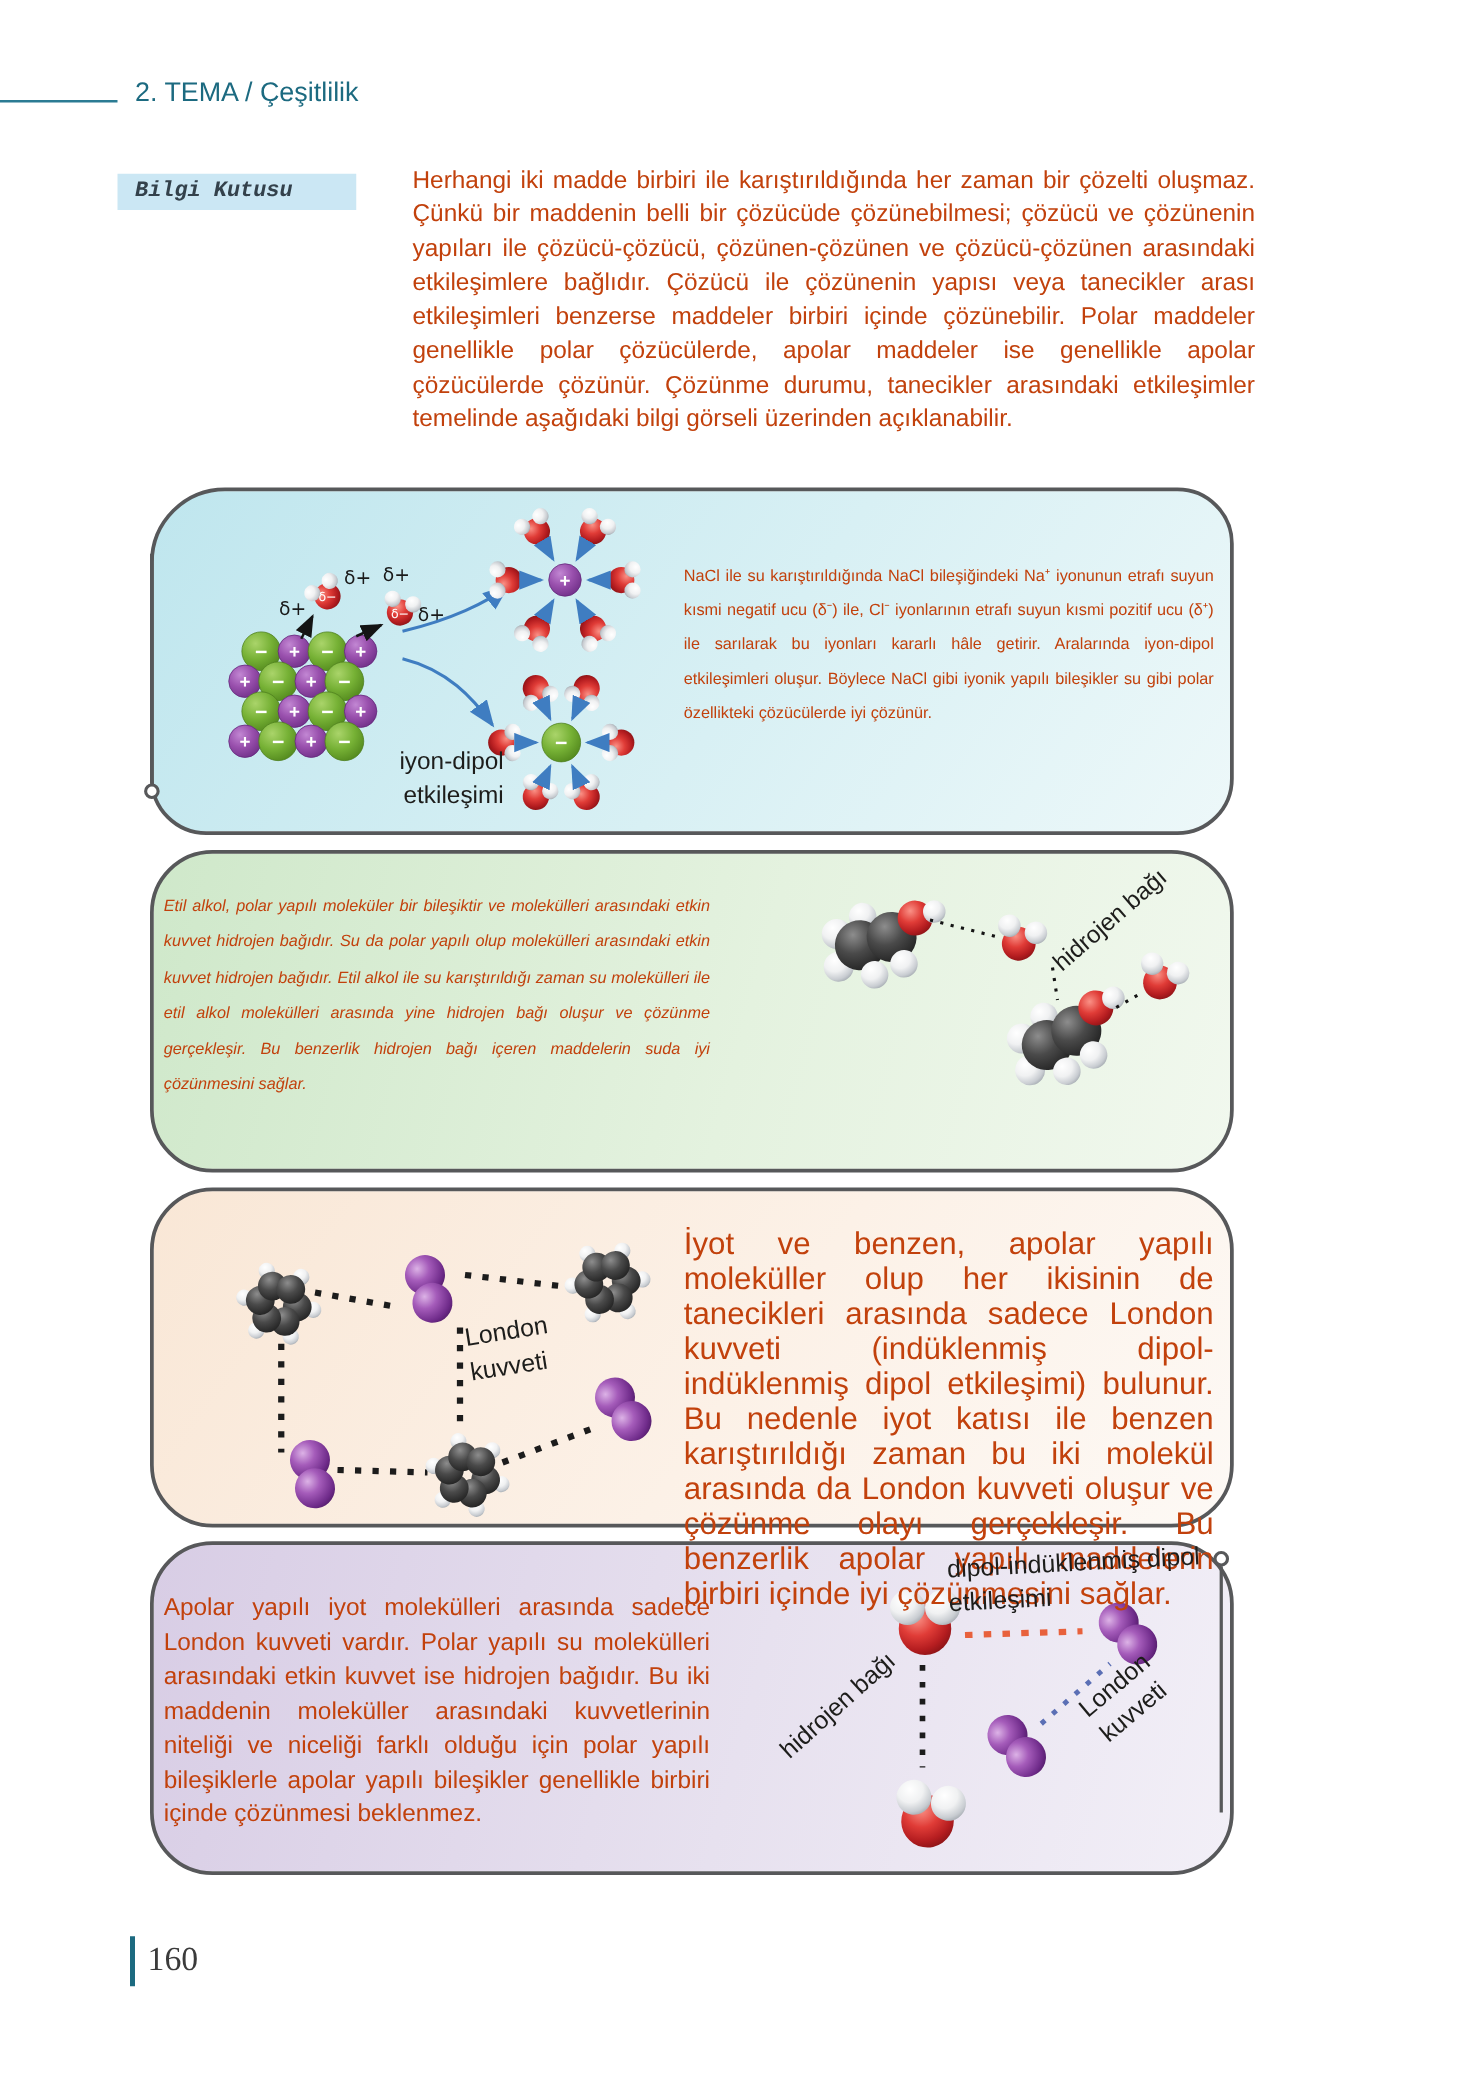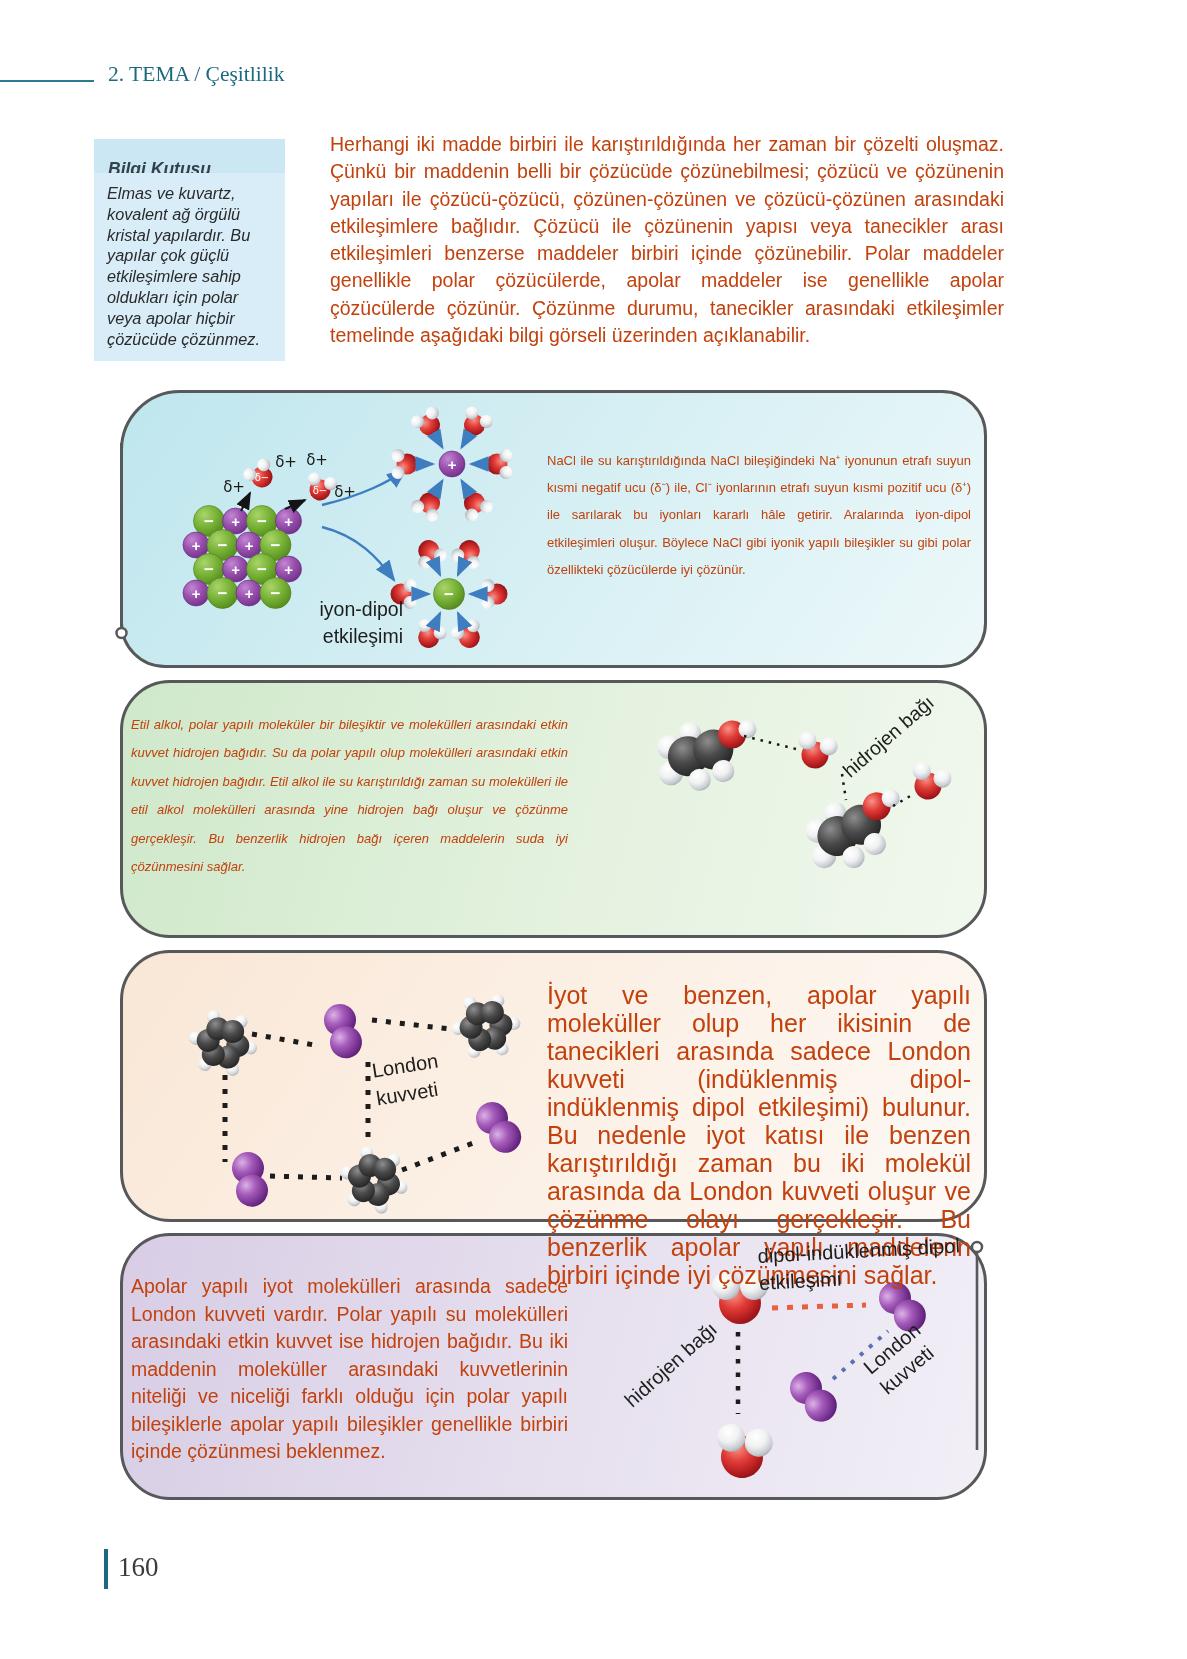--- a/index.html
+++ b/index.html
@@ -1,25 +1,25 @@
 <!DOCTYPE html>
 <html lang="tr"><head>
 <meta charset="utf-8">
 <style>
   html,body{margin:0;padding:0;background:#fff;}
   .page{position:relative;width:1187px;height:1659px;background:#ffffff;overflow:hidden;
         font-family:"Liberation Sans",sans-serif;color:#232021;}
   
   .tema-line{position:absolute;left:0;top:80px;width:94px;height:2px;background:#2b7b93;}
-  .tema-title{position:absolute;left:108px;top:62px;font-family:Liberation Serif, serif;
+  .tema-title{position:absolute;left:108px;top:62px;font-family:Liberation Sans, sans-serif;
               font-size:21.5px;color:#1c6a80;}
   
   .ib-title{position:absolute;left:94px;top:139px;width:191px;height:29px;background:#cbe7f4;
-            box-sizing:border-box;padding:20px 14px;font-weight:bold;font-style:italic;
-            font-size:17.5px;color:#33414b;}
+            box-sizing:border-box;padding:4px 14px;font-weight:bold;font-style:italic;
+            font-size:17.5px;color:#33414b;font-family:Liberation Mono, monospace;}
   .ib-body{position:absolute;left:94px;top:173px;width:191px;min-height:179px;background:#d8edf8;
            box-sizing:border-box;padding:10px 12px 12px 13px;font-style:italic;
            font-size:16.3px;line-height:20.8px;color:#2a2a2a;}
   
   .ptext{position:absolute;text-align:justify;color:#c2410c;z-index:10;}
   .intro{left:330px;top:131px;width:674px;font-size:19.5px;line-height:27.3px;}
   .p1t{left:547px;top:447px;width:424px;font-size:13px;line-height:27.2px;}
   .p2t{left:131px;top:711px;width:437px;font-size:13px;line-height:28.4px;font-style:italic;}
   .p3t{left:547px;top:981px;width:424px;font-size:25px;line-height:28px;}
   .p4t{left:131px;top:1273px;width:437px;font-size:19.5px;line-height:27.5px;}
@@ -59,21 +59,20 @@
 </style>
 </head>
 <body>
 
 <div class="page">
 
   <div class="tema-line"></div>
   <div class="tema-title">2. TEMA / Çeşitlilik</div>
 
   <div class="ib-title">Bilgi Kutusu</div>
-  <div class="ib-body">Elmas ve kuvartz, kovalent ağ örgülü kristal yapılardır. Bu yapılar çok güçlü etkileşimlere sahip oldukları için polar veya apolar hiçbir çözücüde çözünmez.</div>
 
   <div class="ptext intro">Herhangi iki madde birbiri ile karıştırıldığında her zaman bir çözelti oluşmaz. Çünkü bir maddenin belli bir çözücüde çözünebilmesi; çözücü ve çözünenin yapıları ile çözücü-çözücü, çözünen-çözünen ve çözücü-çözünen arasındaki etkileşimlere bağlıdır. Çözücü ile çözünenin yapısı veya tanecikler arası etkileşimleri benzerse maddeler birbiri içinde çözünebilir. Polar maddeler genellikle polar çözücülerde, apolar maddeler ise genellikle apolar çözücülerde çözünür. Çözünme durumu, tanecikler arasındaki etkileşimler temelinde aşağıdaki bilgi görseli üzerinden açıklanabilir.</div>
 
   <div class="panel panel1"></div>
   <div class="panel panel2"></div>
   <div class="panel panel3"></div>
   <div class="panel panel4"></div>
 
   <div class="ptext p1t">NaCl ile su karıştırıldığında NaCl bileşiğindeki Na⁺ iyonunun etrafı suyun kısmi negatif ucu (δ⁻) ile, Cl⁻ iyonlarının etrafı suyun kısmi pozitif ucu (δ⁺) ile sarılarak bu iyonları kararlı hâle getirir. Aralarında iyon-dipol etkileşimleri oluşur. Böylece NaCl gibi iyonik yapılı bileşikler su gibi polar özellikteki çözücülerde iyi çözünür.</div>
   <div class="ptext p2t">Etil alkol, polar yapılı moleküler bir bileşiktir ve molekülleri arasındaki etkin kuvvet hidrojen bağıdır. Su da polar yapılı olup molekülleri arasındaki etkin kuvvet hidrojen bağıdır. Etil alkol ile su karıştırıldığı zaman su molekülleri ile etil alkol molekülleri arasında yine hidrojen bağı oluşur ve çözünme gerçekleşir. Bu benzerlik hidrojen bağı içeren maddelerin suda iyi çözünmesini sağlar.</div>

